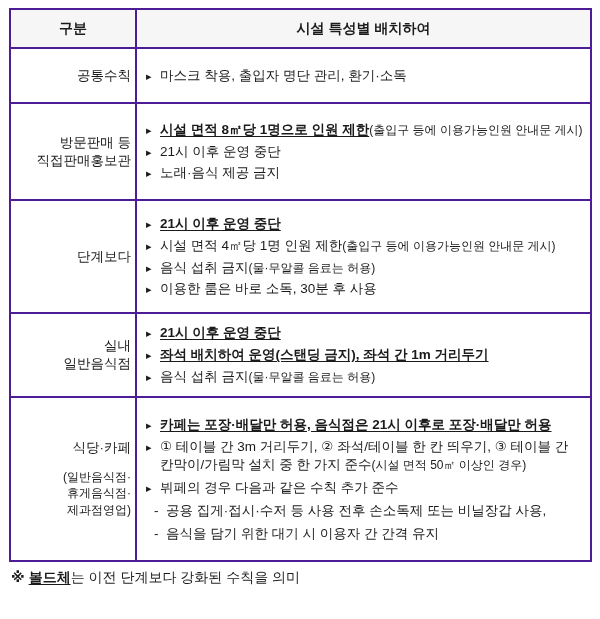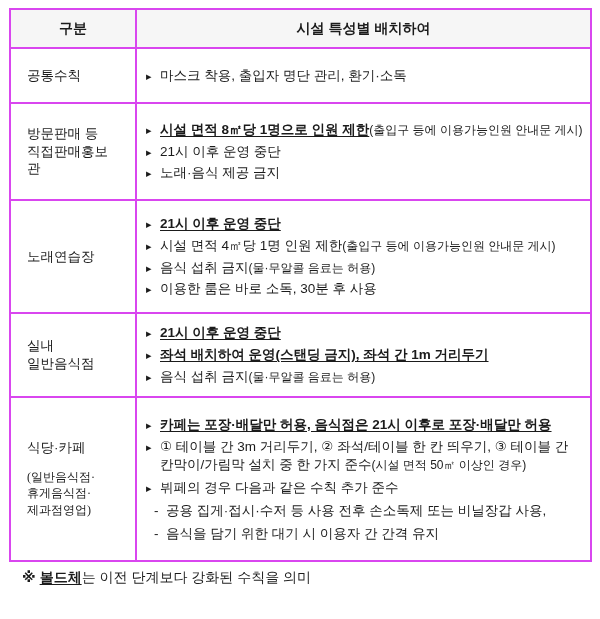--- a/index.html
+++ b/index.html
@@ -21,46 +21,46 @@
     line-height: 1.2;
   }
 
   table.rules-table {
     border-collapse: collapse;
     table-layout: fixed;
     width: 583px;
     margin: 8px 0 0 9px;
   }
   col.c1 { width: 126px; }
-  th, td { border: 2px solid #d946ef; }
+  th, td { border: 2px solid #4c1d95; }
 
   tr.hh  { height: 39px; }
   tr.r1  { height: 55px; }
   tr.r2  { height: 97px; }
   tr.r3  { height: 113px; }
   tr.r4  { height: 84px; }
   tr.r5  { height: 164px; }
 
   th {
     background: #f6f6f6;
     font-size: 14px;
     font-weight: bold;
     text-align: center;
     vertical-align: middle;
     padding: 0;
   }
 
   .label-cell {
-    text-align: left;
+    text-align: right;
     vertical-align: middle;
     font-size: 13.5px;
-    padding: 16px;
+    padding: 4px;
   }
   .label-line { line-height: 1.3; }
-  .label-sub  { margin-top: 12px; font-size: 12px; font-family: Liberation Serif, serif; }
+  .label-sub  { margin-top: 12px; font-size: 12px; }
   .label-sub-line { line-height: 1.4; }
 
   .content-cell {
     vertical-align: middle;
     font-size: 13.5px;
     padding: 5px 6px 5px 9px;
   }
   .item { display: flex; margin: 4px 0; line-height: 1.32; }
   .r5 .item { margin: 5px 0; }
   .mk {
@@ -71,21 +71,21 @@
     color: #1b1b1b;
   }
   .item.sub { padding-left: 8px; }
   .item.sub .mk { width: 12px; font-size: 13.5px; padding-top: 0; }
   .txt-wrap { flex: 1; }
   .bu { font-weight: bold; text-decoration: underline; text-underline-offset: 2px; }
   .note { font-size: 12px; }
 
   .footnote {
     font-size: 14px;
-    margin: 6px 0 0 22px;
+    margin: 6px 0 0 11px;
     line-height: 1.3;
   }
   .footnote .fn-prefix { font-weight: bold; margin-right: 4px; }
 </style>
 </head>
 <body>
 
 <div class="page">
 
 
@@ -130,21 +130,21 @@
           </div>
           <div class="item">
             <span class="mk">▸</span>
             <span class="txt-wrap"><span>노래·음식 제공 금지</span></span>
           </div>
         </td>
       </tr>
 
       <tr class="r3">
         <td class="label-cell">
-          <div class="label-line">노래연습장</div>
+          <div class="label-line">단계보다</div>
         </td>
         <td class="content-cell">
           <div class="item">
             <span class="mk">▸</span>
             <span class="txt-wrap"><span class="bu">21시 이후 운영 중단</span></span>
           </div>
           <div class="item">
             <span class="mk">▸</span>
             <span class="txt-wrap"><span>시설 면적 4㎡당 1명 인원 제한</span><span class="note">(출입구 등에 이용가능인원 안내문 게시)</span></span>
           </div>

